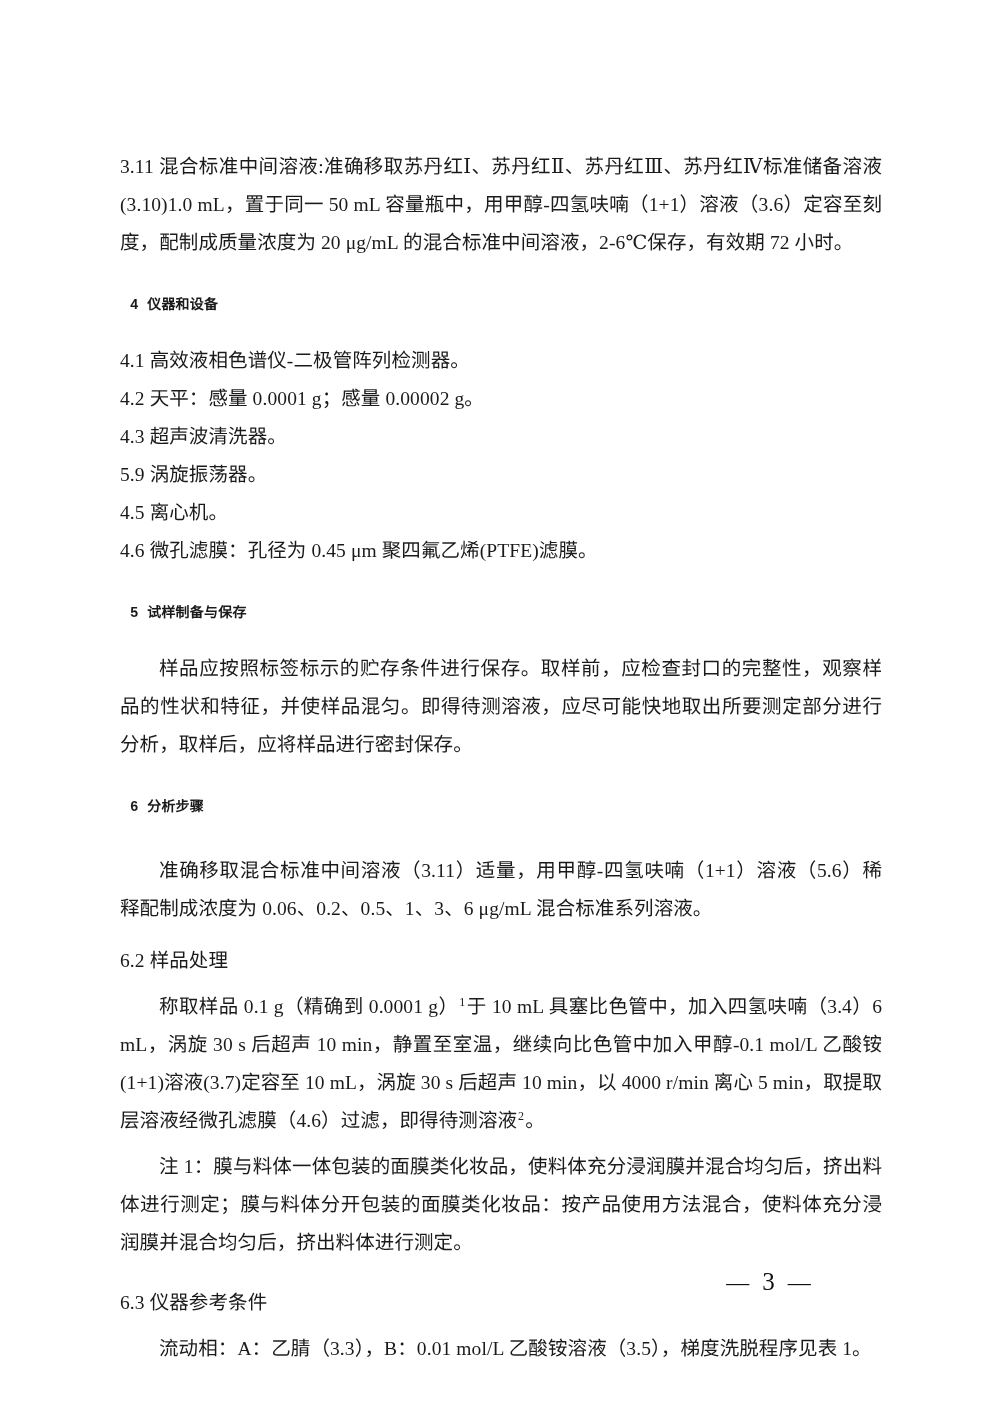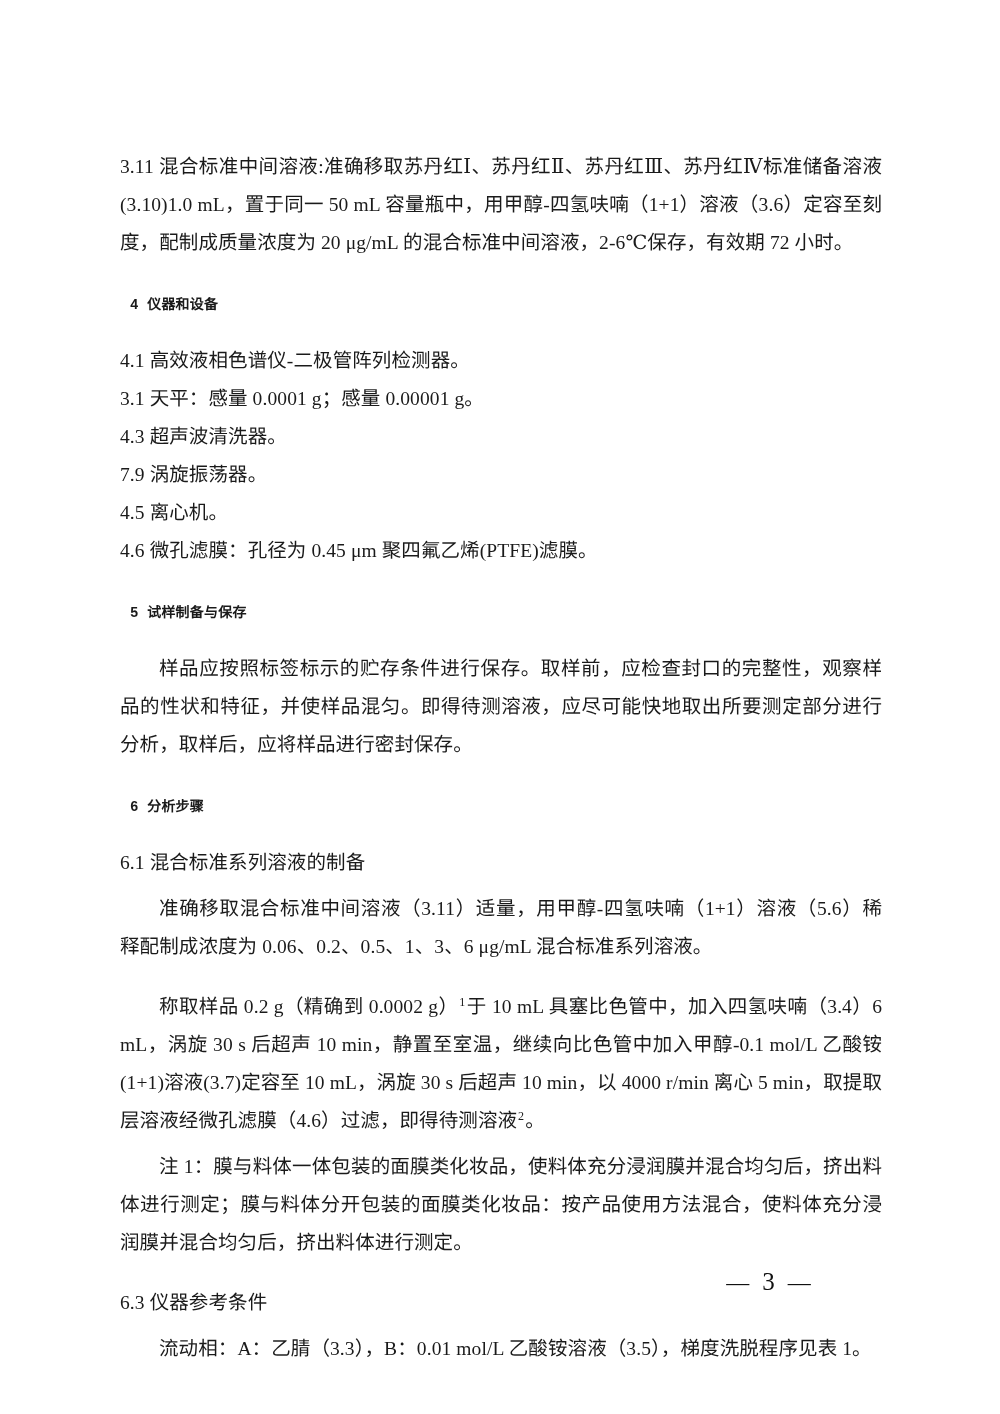--- a/index.html
+++ b/index.html
@@ -97,45 +97,45 @@
 <div class="page">
   <div class="content">
 
     <p class="para hang">3.11  混合标准中间溶液:准确移取苏丹红Ⅰ、苏丹红Ⅱ、苏丹红Ⅲ、苏丹红Ⅳ标准储备溶液(3.10)1.0 mL，置于同一 50 mL 容量瓶中，用甲醇-四氢呋喃（1+1）溶液（3.6）定容至刻度，配制成质量浓度为 20 μg/mL 的混合标准中间溶液，2-6℃保存，有效期 72 小时。</p>
 
     <div class="gap-md"></div>
 
     <h2 class="heading">4  仪器和设备</h2>
     <div class="gap-sm"></div>
     <p class="para hang">4.1  高效液相色谱仪-二极管阵列检测器。</p>
-    <p class="para hang">3.1  天平：感量 0.0001 g；感量 0.00001 g。</p>
+    <p class="para hang">4.2  天平：感量 0.0001 g；感量 0.00002 g。</p>
     <p class="para hang">4.3  超声波清洗器。</p>
-    <p class="para hang">7.9  涡旋振荡器。</p>
+    <p class="para hang">5.9  涡旋振荡器。</p>
     <p class="para hang">4.5  离心机。</p>
     <p class="para hang">4.6  微孔滤膜：孔径为 0.45 μm 聚四氟乙烯(PTFE)滤膜。</p>
 
     <div class="gap-md"></div>
 
     <h2 class="heading">5  试样制备与保存</h2>
     <div class="gap-sm"></div>
     <p class="para indent2">样品应按照标签标示的贮存条件进行保存。取样前，应检查封口的完整性，观察样品的性状和特征，并使样品混匀。即得待测溶液，应尽可能快地取出所要测定部分进行分析，取样后，应将样品进行密封保存。</p>
 
     <div class="gap-md"></div>
 
     <h2 class="heading">6  分析步骤</h2>
     <div class="gap-sm"></div>
 
-    <p class="para lvl1">6.1  混合标准系列溶液的制备</p>
     <div class="gap-sm"></div>
     <p class="para indent2">准确移取混合标准中间溶液（3.11）适量，用甲醇-四氢呋喃（1+1）溶液（5.6）稀释配制成浓度为 0.06、0.2、0.5、1、3、6 μg/mL 混合标准系列溶液。</p>
 
     <div class="gap-md"></div>
 
+    <p class="para lvl1">6.2 样品处理</p>
     <div class="gap-sm"></div>
-    <p class="para indent2"><span>称取样品 0.2 g（精确到 0.0002 g）</span><sup class="ref">1</sup><span>于 10 mL 具塞比色管中，加入四氢呋喃（3.4）6 mL，涡旋 30 s 后超声 10 min，静置至室温，继续向比色管中加入甲醇-0.1 mol/L 乙酸铵(1+1)溶液(3.7)定容至 10 mL，涡旋 30 s 后超声 10 min，以 4000 r/min 离心 5 min，取提取层溶液经微孔滤膜（4.6）过滤，即得待测溶液</span><sup class="ref">2</sup><span>。</span></p>
+    <p class="para indent2"><span>称取样品 0.1 g（精确到 0.0001 g）</span><sup class="ref">1</sup><span>于 10 mL 具塞比色管中，加入四氢呋喃（3.4）6 mL，涡旋 30 s 后超声 10 min，静置至室温，继续向比色管中加入甲醇-0.1 mol/L 乙酸铵(1+1)溶液(3.7)定容至 10 mL，涡旋 30 s 后超声 10 min，以 4000 r/min 离心 5 min，取提取层溶液经微孔滤膜（4.6）过滤，即得待测溶液</span><sup class="ref">2</sup><span>。</span></p>
 
     <div class="gap-sm"></div>
 
     <p class="para indent2">注 1：膜与料体一体包装的面膜类化妆品，使料体充分浸润膜并混合均匀后，挤出料体进行测定；膜与料体分开包装的面膜类化妆品：按产品使用方法混合，使料体充分浸润膜并混合均匀后，挤出料体进行测定。</p>
     <div class="gap-sm"></div>
 
     <div class="gap-md"></div>
 
     <p class="para lvl1">6.3  仪器参考条件</p>
     <div class="gap-sm"></div>

